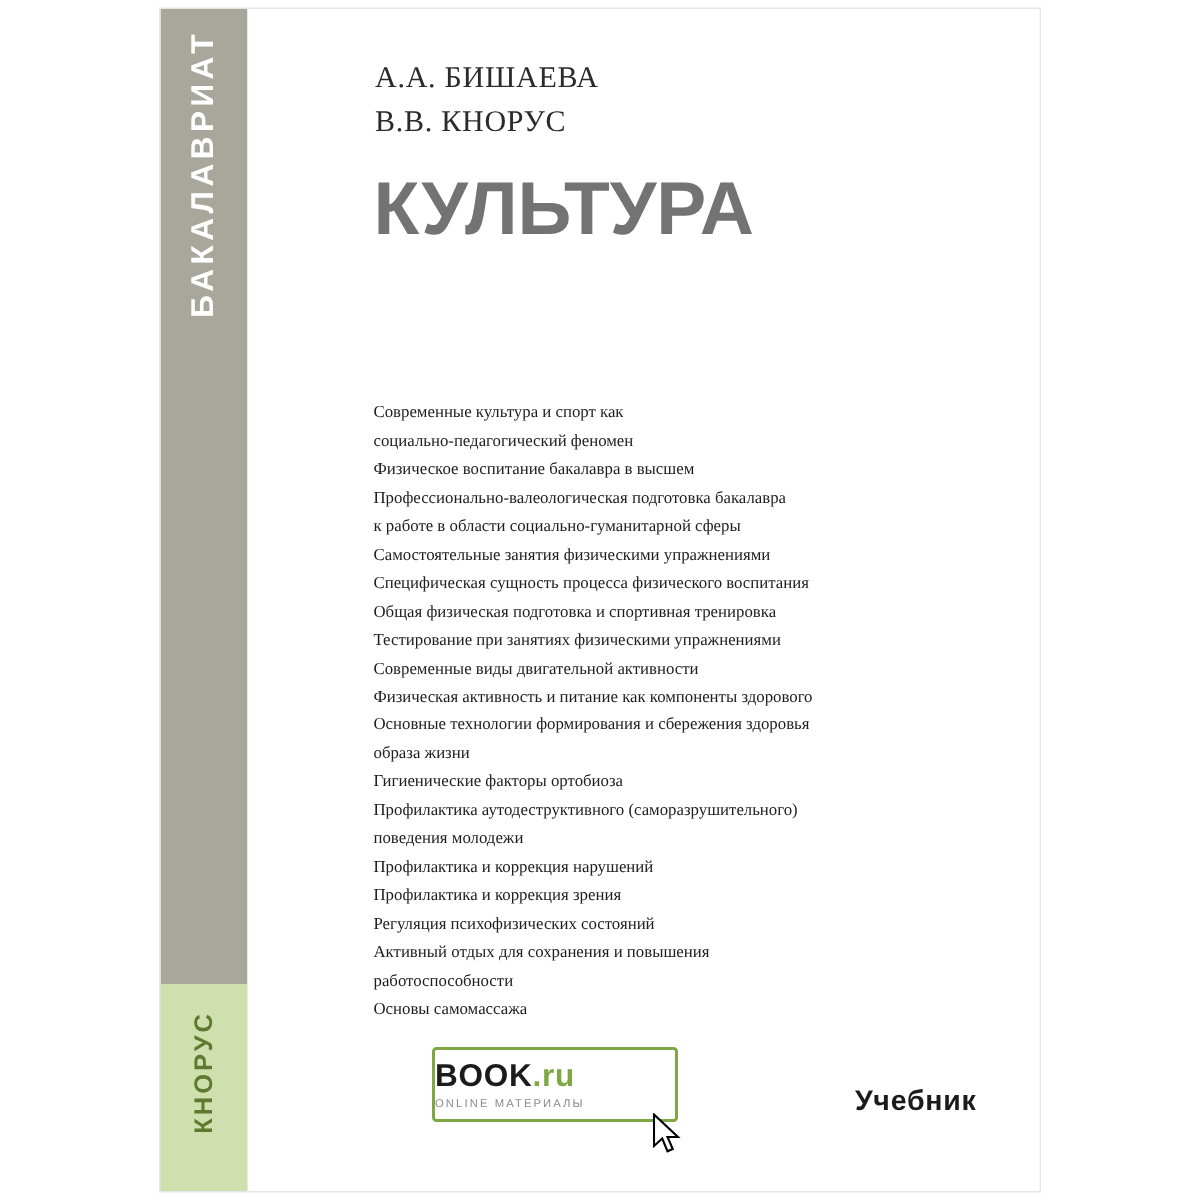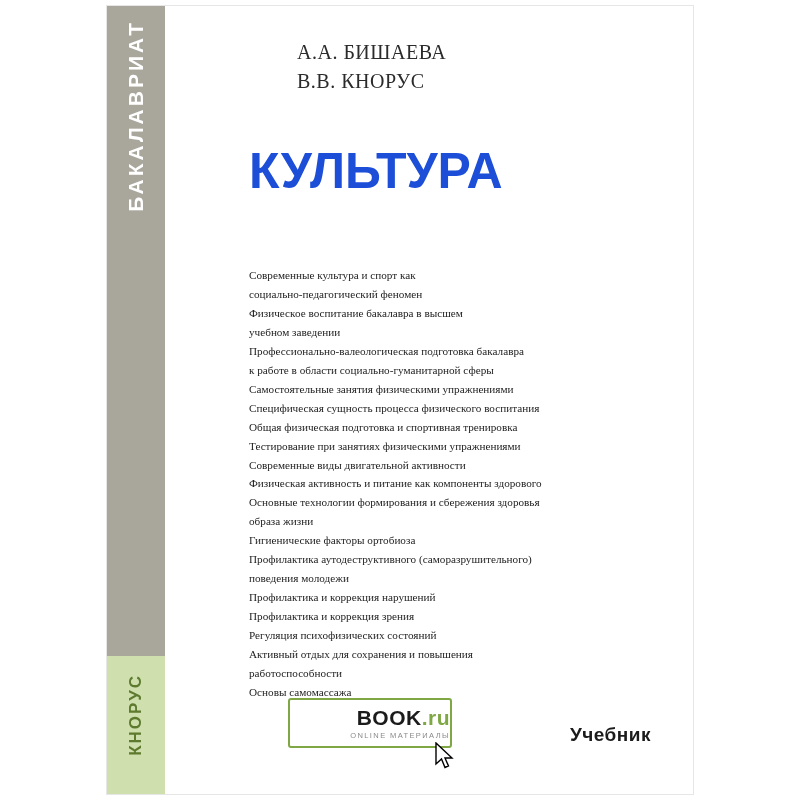--- a/index.html
+++ b/index.html
@@ -74,54 +74,53 @@
     background:#ffffff;
   }
   .authors{
     position:absolute;
     left:85px;top:32px;
     font-family:"Liberation Serif", serif;
     font-size:20px;
     line-height:1.45;
     color:#2b2b2b;
     letter-spacing:0.5px;
-    margin-left:47px;
   }
   .title{
     position:absolute;
     left:84px;top:104px;
     width:480px;
     font-family:"Liberation Sans", sans-serif;
     font-weight:bold;
     font-size:50px;
     line-height:1.18;
     color:#4e7a1f;
     letter-spacing:0px;
   }
-  .title .line2{ color:#1d4ed8;margin-top:32px; }
+  .title .line2{ color:#737373; }
   .toc{
     position:absolute;
     left:84px;top:262px;
     width:440px;
     font-family:"Liberation Serif", serif;
     font-size:11.2px;
     line-height:1.38;
     color:#1d1d1d;
   }
   .toc div{ margin-bottom:3.5px; }
   
   .book-badge{
     position:absolute;
     left:123px;bottom:46px;
     width:160px;height:46px;
     border:2px solid #7fa845;
     border-radius:3px;
     background:#ffffff;
     display:flex;flex-direction:column;
-    align-items:flex-end;justify-content:center;
+    align-items:flex-start;justify-content:center;
   }
   .book-badge .b1{
     font-family:"Liberation Sans", sans-serif;
     font-weight:bold;font-size:21px;color:#1b1b1b;
     letter-spacing:0.5px;line-height:1;
   }
   .book-badge .b1 .ru{ color:#7fa845; }
   .book-badge .b2{
     margin-top:3px;
     font-family:"Liberation Sans", sans-serif;
@@ -167,21 +166,20 @@
       </div>
 
       <div class="title">
         <div class="line2">КУЛЬТУРА</div>
       </div>
 
       <div class="toc">
         <div>Современные культура и спорт как</div>
         <div>социально-педагогический феномен</div>
         <div>Физическое воспитание бакалавра в высшем</div>
-        <div>учебном заведении</div>
         <div>Профессионально-валеологическая подготовка бакалавра</div>
         <div>к работе в области социально-гуманитарной сферы</div>
         <div>Самостоятельные занятия физическими упражнениями</div>
         <div>Специфическая сущность процесса физического воспитания</div>
         <div>Общая физическая подготовка и спортивная тренировка</div>
         <div>Тестирование при занятиях физическими упражнениями</div>
         <div>Современные виды двигательной активности</div>
         <div>Физическая активность и питание как компоненты здорового</div>
         <div>Основные технологии формирования и сбережения здоровья</div>
         <div>образа жизни</div>

